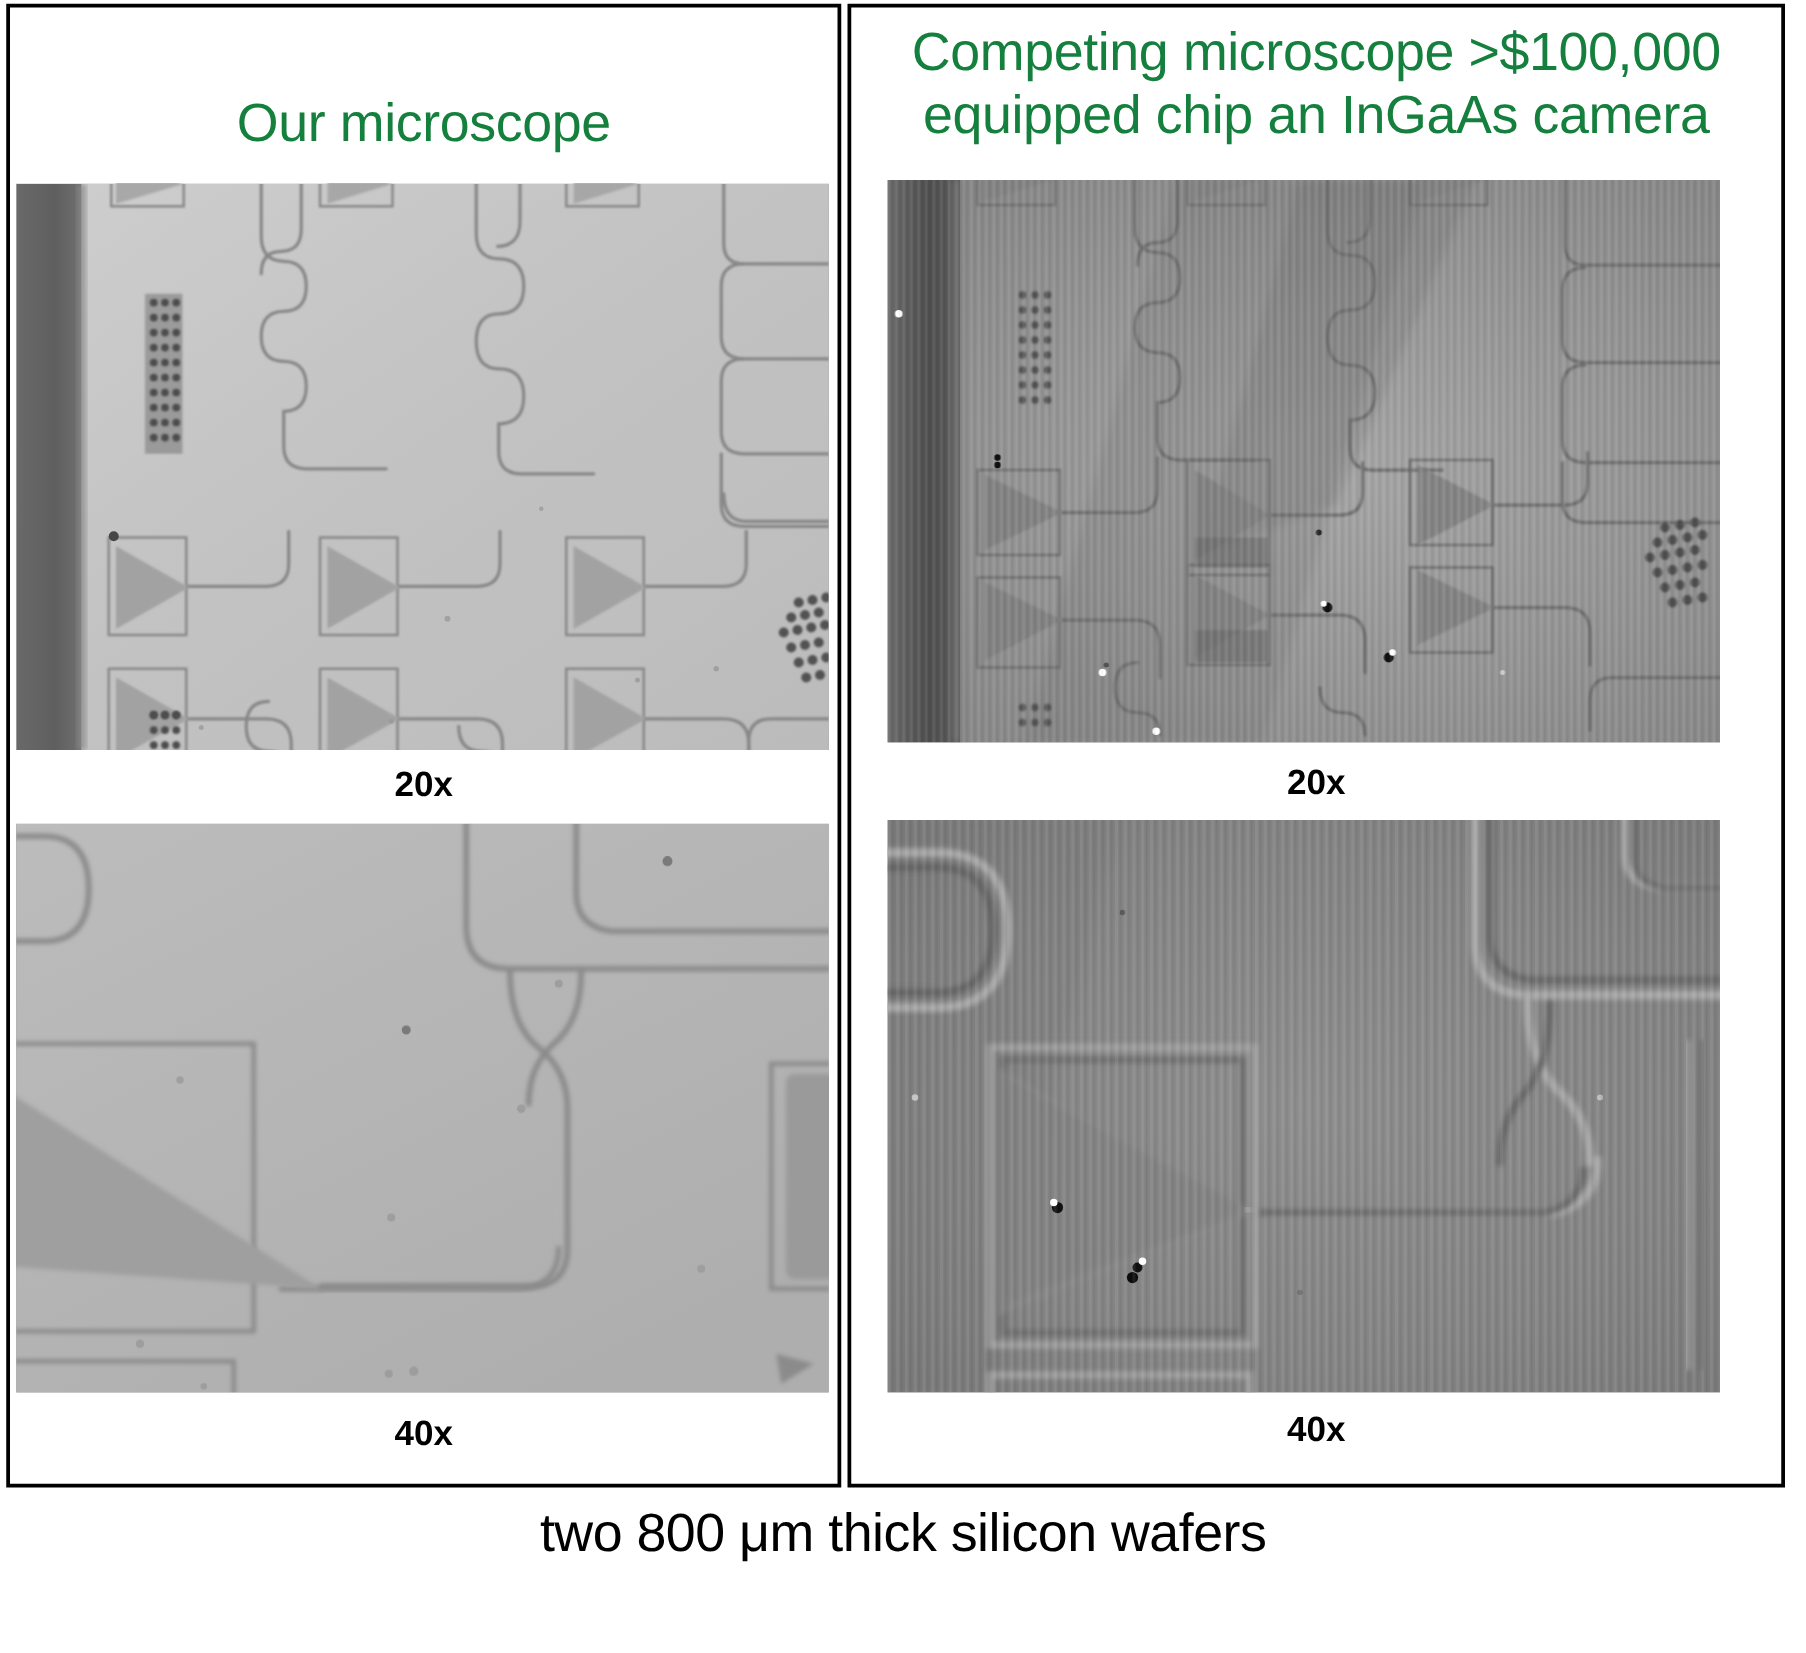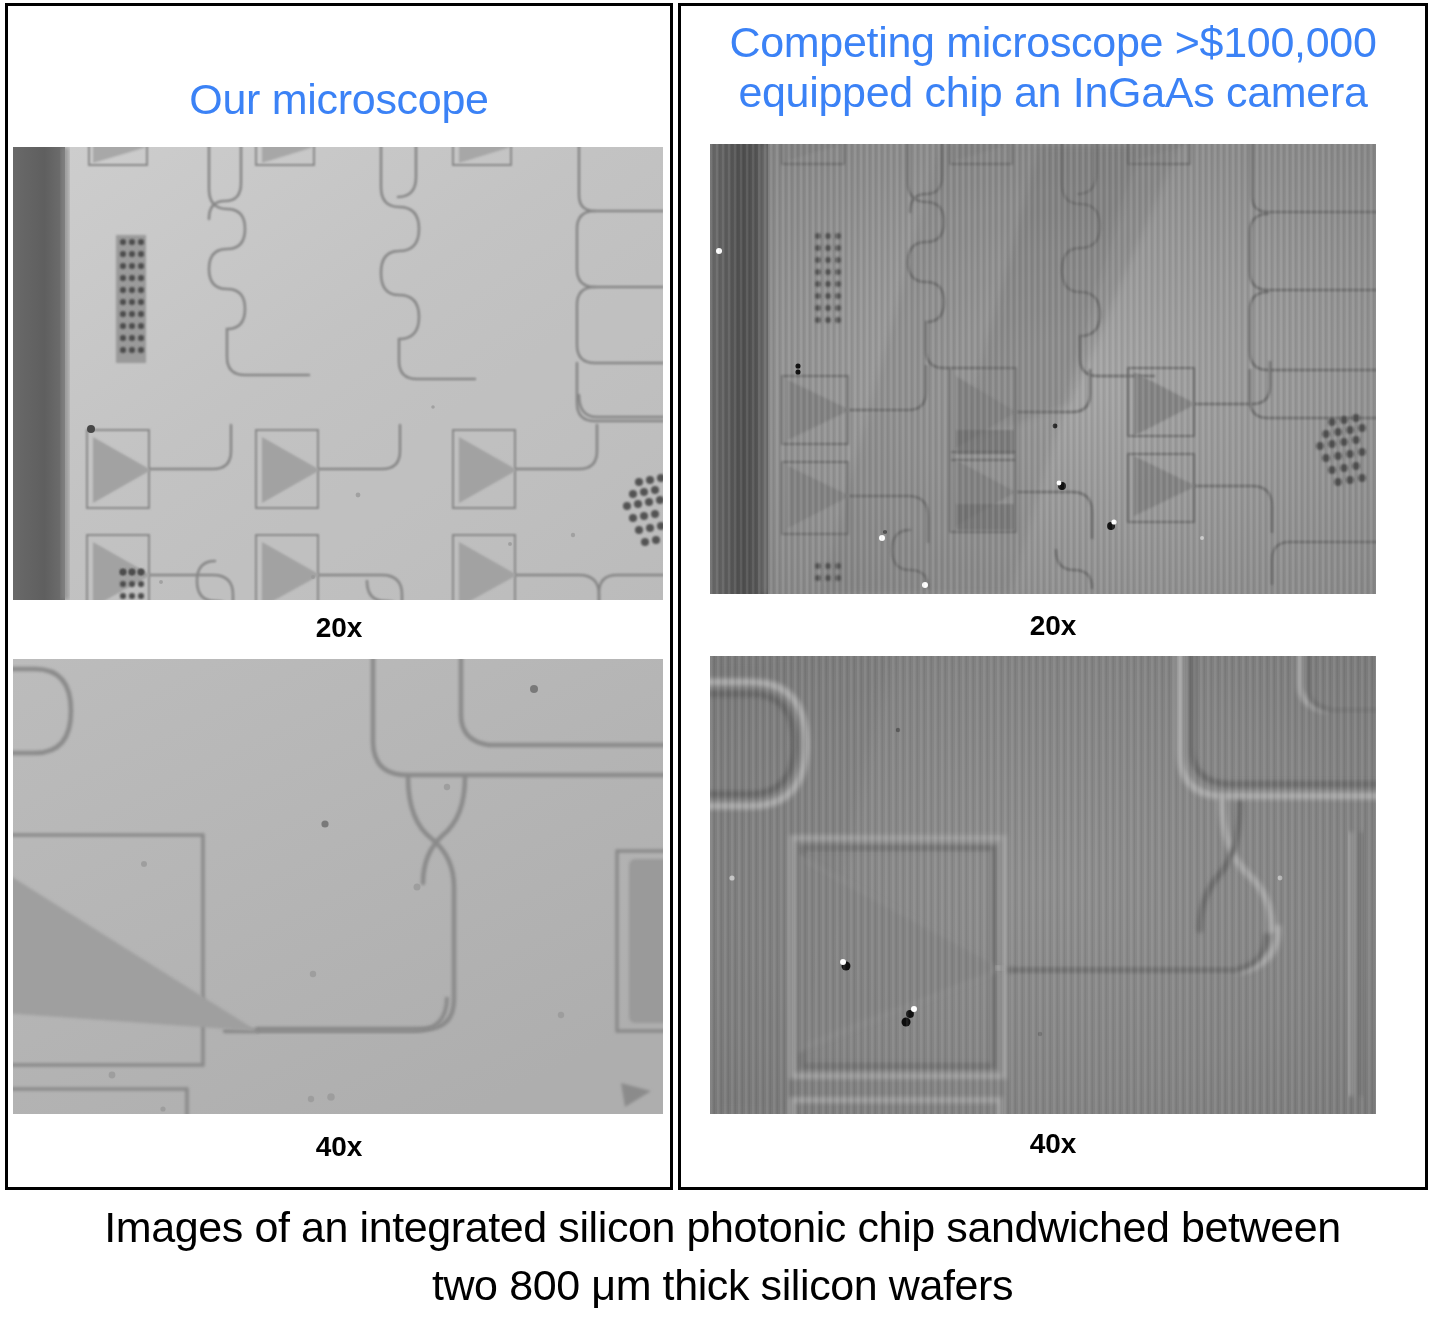--- a/index.html
+++ b/index.html
@@ -9,21 +9,21 @@
 
   
   .panel{position:absolute;box-sizing:border-box;border:3px solid #000;background:#fff;}
   #panel-left{left:5px;top:3px;width:668px;height:1187px;}
   #panel-right{left:678px;top:3px;width:750px;height:1187px;}
 
   
   .panel-title{
     position:absolute;left:0;width:100%;text-align:center;
     font-family:"Liberation Sans",sans-serif;
-    font-size:43px;line-height:50px;color:#3b82f6;font-weight:400;
+    font-size:43px;line-height:50px;color:#15803d;font-weight:400;
     letter-spacing:-0.3px;
   }
   #title-left{top:68px;}
   #title-right{top:11px;}
   #title-right .ln{display:block;}
 
   
   .mag-label{
     position:absolute;text-align:center;font-weight:bold;
     font-size:28px;line-height:44px;color:#000;
@@ -533,17 +533,16 @@
         </g>
 
         <rect x="0" y="0" width="666" height="458" fill="url(#vstripe2)"></rect>
       </svg>
     </div>
 
     <div class="mag-label" style="left:0;top:1116px;width:744px;">40x</div>
   </div>
 
   <div id="caption">
-    <span class="ln">Images of an integrated silicon photonic chip sandwiched between</span>
     <span class="ln">two 800 μm thick silicon wafers</span>
   </div>
 
 </div>
 
 </body></html>

